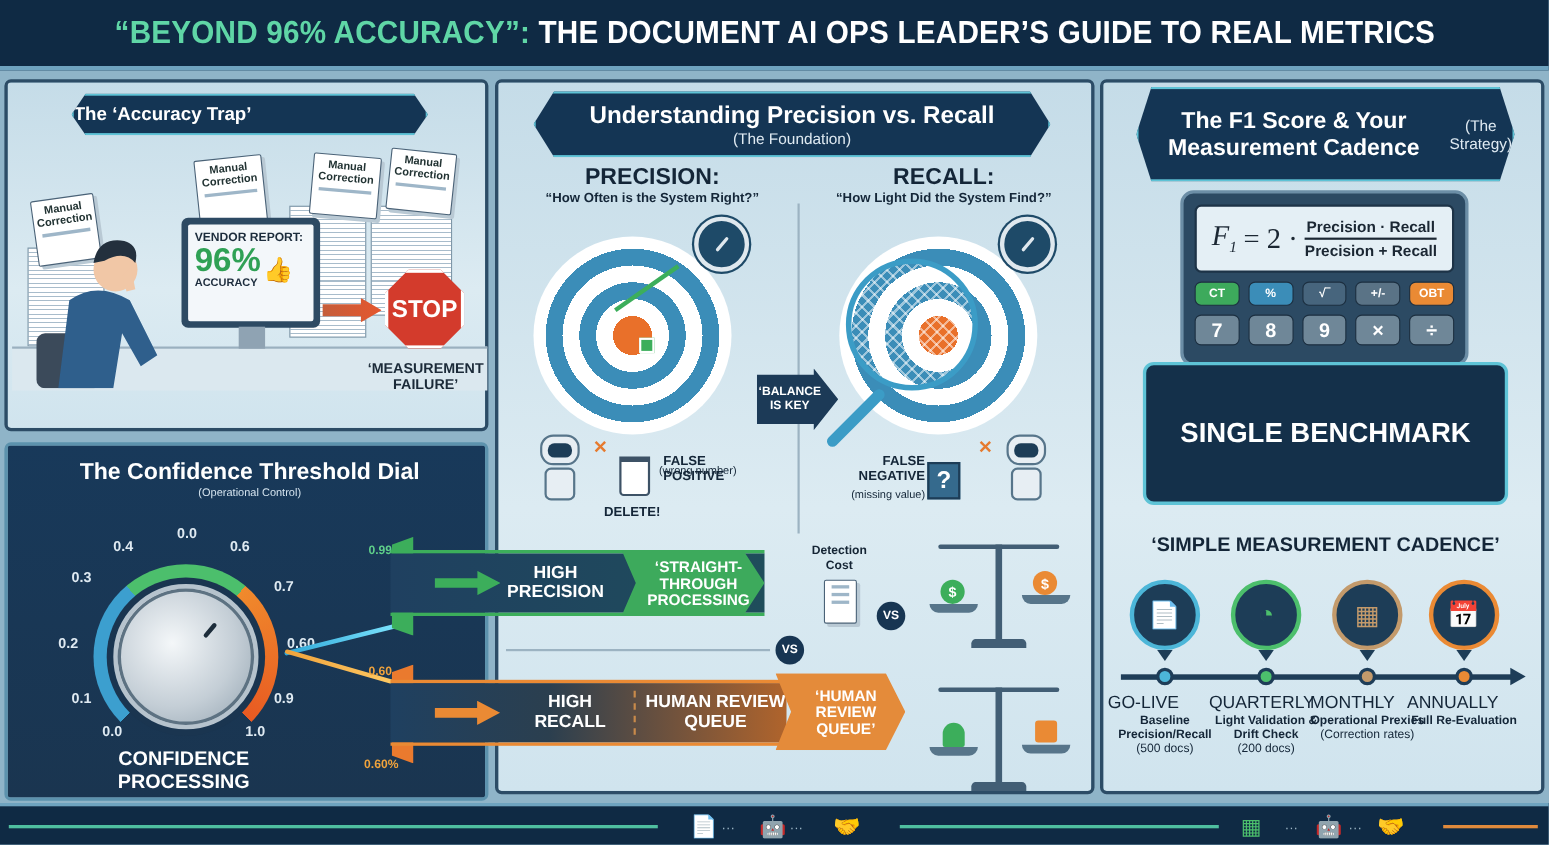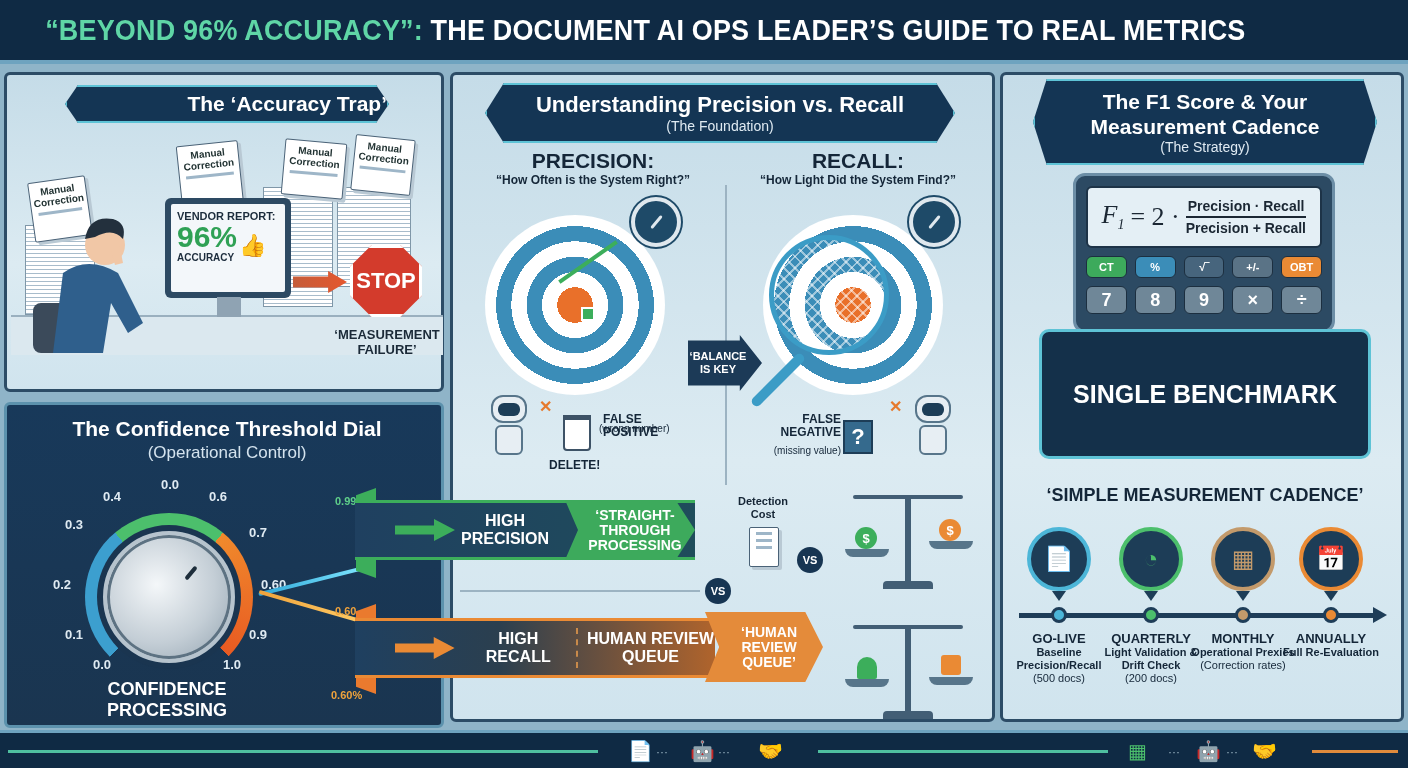--- a/index.html
+++ b/index.html
@@ -1,51 +1,51 @@
 <!DOCTYPE html>
 <html><head>
 <meta charset="utf-8">
 <style>
 *{box-sizing:border-box;margin:0;padding:0}
 html,body{width:1408px;height:768px;overflow:hidden}
 body{font-family:"Liberation Sans",sans-serif;background:#8fb4c8;position:relative;color:#152535}
 .abs{position:absolute}
 
-#header{left:0;top:0;width:1408px;height:64px;background:#0f2a44;display:flex;align-items:center;border-bottom:4px solid #6ea3bf}
+#header{left:0;top:0;width:1408px;height:64px;background:#0f2a44;display:flex;align-items:center;justify-content:center;border-bottom:4px solid #6ea3bf}
 #header h1{font-family:"Liberation Sans",sans-serif;font-weight:700;font-size:29px;letter-spacing:0.2px;color:#fff;white-space:nowrap;transform:scaleX(0.93)}
 #header .accent{color:#5fd6a6}
 
 .panel{background:linear-gradient(180deg,#c5dce8 0%,#dcebf2 60%,#d0e4ee 100%);border:3px solid #2c4c66;border-radius:6px}
 .banner{background:#143554;color:#fff;text-align:center;clip-path:polygon(4% 0,96% 0,100% 50%,96% 100%,4% 100%,0 50%);border:2px solid #5ec3d6}
 .banner .t{font-weight:700}
 .banner .s{font-weight:400;color:#dfeaf2}
 
 #p-trap{left:4px;top:72px;width:440px;height:320px}
-#trap-banner{left:58px;top:10px;width:324px;height:38px;display:flex;align-items:center;justify-content:flex-end;font-size:21px}
+#trap-banner{left:58px;top:10px;width:324px;height:38px;display:flex;align-items:center;justify-content:flex-start;font-size:17px}
 .doc{background:#fff;border:1.5px solid #4a6277;border-radius:2px;box-shadow:3px 3px 0 #b9c9d4}
 .doc .lbl{font-size:10px;font-weight:700;color:#233;line-height:11px;text-align:center;margin-top:4px}
 .doc .ln{height:3px;background:#9eb6c8;margin:4px 6px 0}
 .stack{background:repeating-linear-gradient(180deg,#fff 0 3px,#a8bccb 3px 4px);border:1px solid #7f97a8}
 #monitor{left:158px;top:123px;width:126px;height:100px;background:#2d4a63;border-radius:6px;padding:6px}
 #monitor .scr{background:#f3f7fa;width:100%;height:100%;border-radius:2px;padding:6px 6px}
 #vendor-lbl{font-size:11px;font-weight:700;color:#1c2c3c}
 #vendor-pct{font-size:30px;font-weight:700;color:#2fa155;line-height:30px}
 #vendor-acc{font-size:10px;font-weight:700;color:#1c2c3c}
 #thumb{left:232px;top:158px;font-size:22px;color:#3cae4f}
 #stand{left:210px;top:222px;width:24px;height:20px;background:#8fa3b3}
 #desk{left:4px;top:240px;width:432px;height:40px;background:#dbe8ef;border-top:2px solid #9ab0bf}
 #person{left:26px;top:118px;width:120px;height:160px}
 #stop{left:343px;top:170px;width:72px;height:72px;background:#d33b2c;border:3px solid #fff;outline:2px solid #a82a1e;clip-path:polygon(30% 0,70% 0,100% 30%,100% 70%,70% 100%,30% 100%,0 70%,0 30%);display:flex;align-items:center;justify-content:center;color:#fff;font-weight:700;font-size:22px}
 #stop-arrow{left:286px;top:196px;width:54px;height:22px;background:linear-gradient(90deg,#c55d3a,#e5572e);clip-path:polygon(0 25%,65% 25%,65% 0,100% 50%,65% 100%,65% 75%,0 75%)}
 #mfail{left:320px;top:252px;width:120px;text-align:center;font-size:13px;font-weight:700;line-height:15px;color:#1b2a38}
 #trap-caption{left:0;top:296px;width:440px;text-align:center;font-size:13px;font-weight:700;color:#1b2a38}
 
 #p-dial{left:4px;top:402px;width:440px;height:326px;background:linear-gradient(180deg,#18395a,#1a3550);border:3px solid #5c92ad;border-radius:6px}
 #dial-title{left:0;top:12px;width:440px;text-align:center;color:#fff;font-size:21px;font-weight:700}
-#dial-sub{left:0;top:38px;width:440px;text-align:center;color:#d4e3ee;font-size:17px}
+#dial-sub{left:0;top:38px;width:440px;text-align:center;color:#d4e3ee;font-size:10px}
 #dial-ring{left:78px;top:108px;width:168px;height:168px;border-radius:50%;background:conic-gradient(from 225deg,#3c9fcf 0deg,#3c9fcf 95deg,#4cbf6c 95deg,#4cbf6c 175deg,#f08a2c 175deg,#e85a22 270deg,transparent 270deg);padding:12px}
 #dial-ring .inner{width:100%;height:100%;border-radius:50%;background:#1a3550;padding:6px}
 #knob{width:100%;height:100%;border-radius:50%;background:radial-gradient(circle at 40% 40%,#f4f7f9,#c4ced6 55%,#8fa0ad 100%);border:4px solid #b6c3cd;box-shadow:0 0 0 3px #5d7282 inset;position:relative}
 #knob .ptr{position:absolute;left:66%;top:24%;width:4px;height:16px;background:#1d2d3b;transform:rotate(40deg);border-radius:2px}
 .tick{font-size:13px;color:#dfeaf2;font-weight:700}
 #conf-label{left:60px;top:274px;width:200px;text-align:center;color:#fff;font-size:18px;font-weight:700;line-height:21px}
 .flow{height:4px;border-radius:2px}
 .gate{width:20px;height:90px;clip-path:polygon(0 8%,100% 0,100% 100%,0 92%)}
 .lane{height:60px;display:flex;align-items:center;color:#fff;font-weight:700}
 
@@ -74,44 +74,44 @@
 #trash{left:110px;top:340px;width:28px;height:36px;border:2px solid #3d5266;border-top-width:5px;border-radius:0 0 4px 4px;background:#fff}
 .fp-label{font-size:12px;font-weight:700;color:#142638;line-height:13px}
 .fp-sub{font-size:10px;color:#142638}
 #qbox{left:390px;top:345px;width:30px;height:34px;background:#356a8d;border:2px solid #1d3d57;color:#fff;font-size:22px;font-weight:700;display:flex;align-items:center;justify-content:center}
 .vs{width:26px;height:26px;border-radius:50%;background:#173552;color:#fff;font-size:11px;font-weight:700;display:flex;align-items:center;justify-content:center}
 .scale-beam{height:4px;background:#425e75;border-radius:2px}
 .pan{width:44px;height:8px;background:#57758a;border-radius:0 0 22px 22px}
 .coin{width:22px;height:22px;border-radius:50%;color:#fff;font-size:13px;font-weight:700;display:flex;align-items:center;justify-content:center}
 
 #p-f1{left:1000px;top:72px;width:404px;height:650px}
-#f1-banner{left:30px;top:4px;width:344px;height:86px;display:flex;flex-direction:column;align-items:center;justify-content:center}
+#f1-banner{left:30px;top:4px;width:344px;height:86px;display:flex;flex-direction:row;align-items:center;justify-content:center}
 #f1-banner .t{font-size:21px;line-height:25px}
 #f1-banner .s{font-size:14px}
 #calc{left:70px;top:98px;width:262px;height:160px;background:#2c4a63;border-radius:12px;border:3px solid #6c8ea6;padding:10px}
 #calc-screen{width:100%;height:62px;background:#e4eff5;border:2px solid #1d3347;border-radius:6px;display:flex;align-items:center;justify-content:center;gap:6px}
 #f1-lhs{font-family:"Liberation Serif",serif;font-size:26px;font-style:italic;color:#1b2733}
 #f1-lhs2{font-family:"Liberation Serif",serif;font-size:26px;color:#1b2733}
-.frac{display:flex;flex-direction:column;align-items:flex-start;font-size:14px;font-weight:700;color:#1b2733}
+.frac{display:flex;flex-direction:column;align-items:flex-end;font-size:14px;font-weight:700;color:#1b2733}
 .frac .num{border-bottom:2px solid #1b2733;padding:0 2px 2px}
 .frac .den{padding-top:2px}
 .keys{display:flex;gap:8px;margin-top:8px}
 .key{flex:1;height:22px;border-radius:6px;color:#fff;font-size:11px;font-weight:700;display:flex;align-items:center;justify-content:center;border:1px solid #1c2f40}
 .key.big{height:28px;font-size:18px;background:#6f8798}
 #f1-box{left:36px;top:254px;width:332px;height:130px;background:#14304a;border:3px solid #5ec3d6;border-radius:10px;display:flex;flex-direction:column;align-items:center;justify-content:center}
 #f1-big{font-size:38px;font-weight:700;color:#62d4d8;line-height:40px}
 #f1-line2{font-size:30px;font-weight:700;color:#fff;line-height:32px}
 #f1-line3{font-size:25px;font-weight:700;color:#fff;line-height:28px}
 #cad-title{left:0;top:410px;width:404px;text-align:center;font-size:18px;font-weight:700;color:#142638}
 .pin{width:64px;height:64px;border-radius:50%;background:#1d3d57;border:4px solid;display:flex;align-items:center;justify-content:center;font-size:24px}
 .pin-tail{width:0;height:0;border-left:7px solid transparent;border-right:7px solid transparent;border-top:10px solid #1d3d57;margin:0 auto}
 #timeline{left:16px;top:538px;width:356px;height:5px;background:#1e3d58}
 #tl-arrow{left:370px;top:532px;width:0;height:0;border-top:8px solid transparent;border-bottom:8px solid transparent;border-left:14px solid #1e3d58}
 .dot{width:16px;height:16px;border-radius:50%;border:3px solid #1e3d58}
-.cad-name{font-size:13px;font-weight:700;color:#142638;text-align:center}
+.cad-name{font-size:16px;font-weight:400;color:#142638;text-align:left}
 .cad-desc{font-size:11px;font-weight:700;color:#142638;text-align:center;line-height:13px}
 .cad-note{font-size:11px;color:#142638;text-align:center;line-height:13px}
 
 #footer{left:0;top:730px;width:1408px;height:38px;background:#0f2a44;border-top:3px solid #6ea3bf}
 .fline{height:3px;background:#4fbfa0;top:17px}
 .ficon{top:6px;font-size:20px}
 </style>
 </head>
 <body>
 

